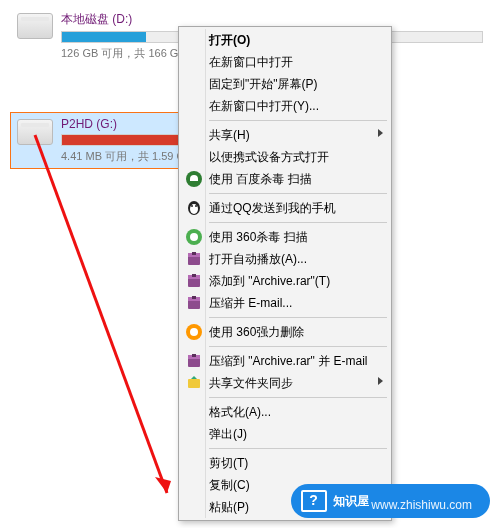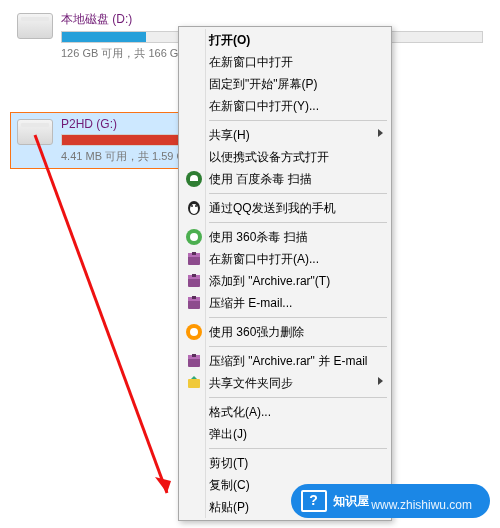--- a/index.html
+++ b/index.html
@@ -111,21 +111,21 @@
       <span>使用 360杀毒 扫描</span>
     </div>
     <div class="mi">
       <span class="ic">
         <svg viewBox="0 0 18 18">
           <rect x="3" y="3" width="12" height="12" fill="#8d4b8d" rx="1"></rect>
           <rect x="3" y="3" width="12" height="4" fill="#b56bb5"></rect>
           <rect x="7" y="2" width="4" height="3" fill="#5a2e5a"></rect>
         </svg>
       </span>
-      <span>在新窗口中打开(A)...</span>
+      <span>打开自动播放(A)...</span>
     </div>
     <div class="mi">
       <span class="ic">
         <svg viewBox="0 0 18 18">
           <rect x="3" y="3" width="12" height="12" fill="#8d4b8d" rx="1"></rect>
           <rect x="3" y="3" width="12" height="4" fill="#b56bb5"></rect>
           <rect x="7" y="2" width="4" height="3" fill="#5a2e5a"></rect>
         </svg>
       </span>
       <span>添加到 "Archive.rar"(T)</span>

